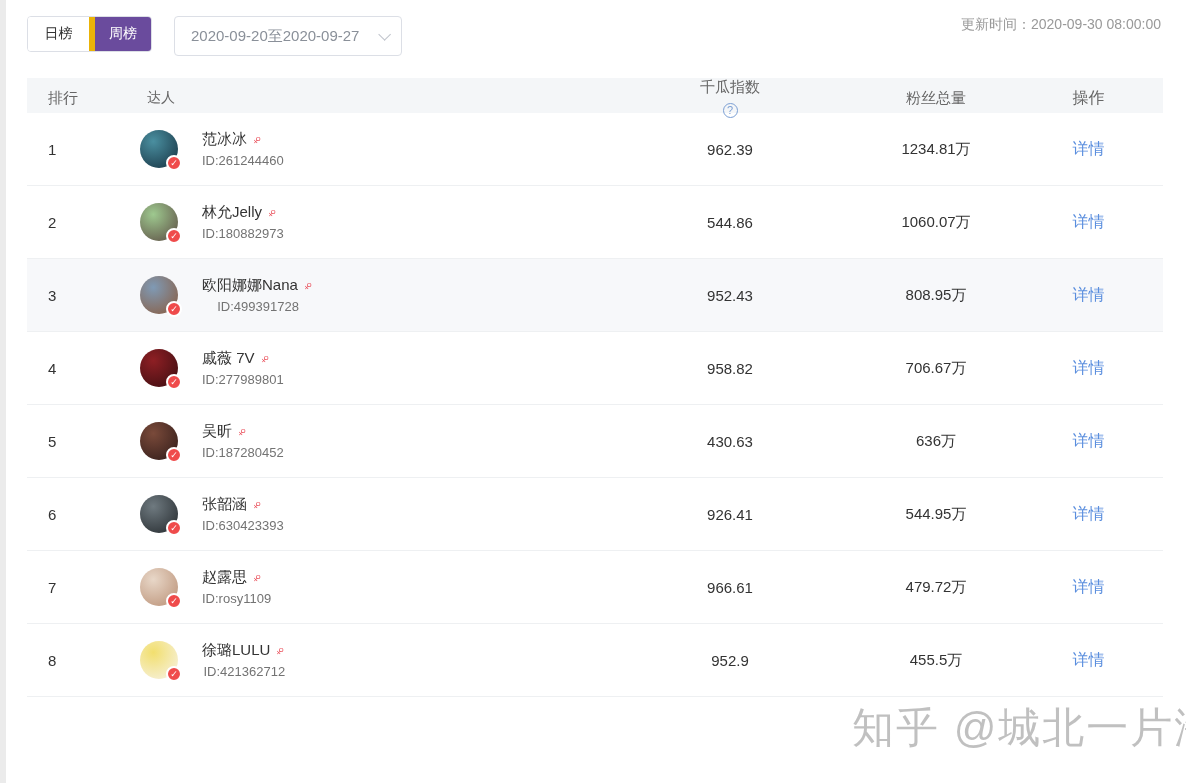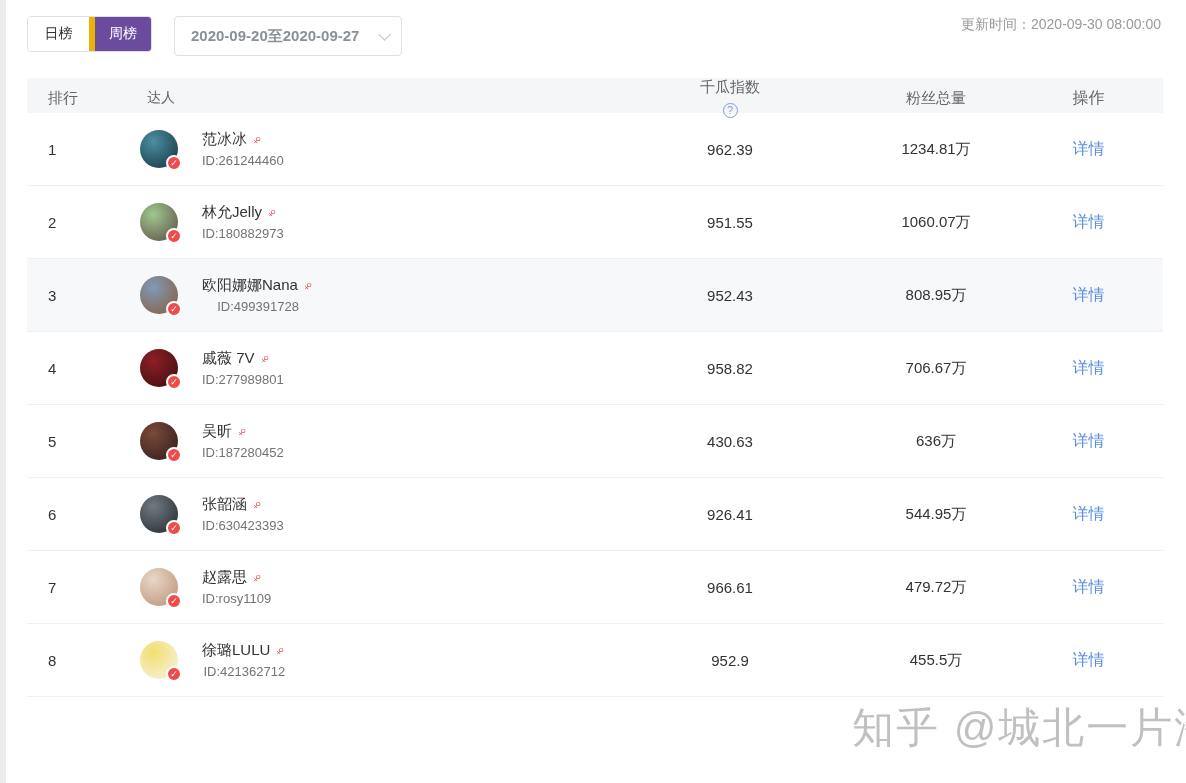--- a/index.html
+++ b/index.html
@@ -20,21 +20,21 @@
   .toggle-group .tab {
     min-width:61px; padding:0 14px; display:flex; align-items:center; justify-content:center;
     font-size:14px; color:#333; background:#fff; cursor:pointer; border:none;
     border-left:6px solid #eab308; white-space:nowrap;
   }
   .toggle-group .tab:first-child { border-left:none; }
   .toggle-group .tab.active { background:#6a4b9d; color:#fff; }
   .date-select {
     margin-left:22px; width:228px; height:40px; border:1px solid #dcdfe6; border-radius:4px;
     display:flex; align-items:center; justify-content:space-between;
-    padding:0 14px 0 16px; cursor:pointer; background:#fff;font-weight:bold;
+    padding:0 14px 0 16px; cursor:pointer; background:#fff;
   }
   .date-select .val { font-size:15px; color:#8a9099; }
   .chevron {
     width:9px; height:9px; border-right:1.5px solid #c0c4cc; border-bottom:1.5px solid #c0c4cc;
     transform:rotate(45deg) translateY(-3px);
   }
   .update-time { margin-left:auto; font-size:14px; color:#999; }
 
   
   .filterbar { display:flex; align-items:center; margin-top:36px; height:34px; }
@@ -151,21 +151,21 @@
         <div class="verified">✓</div>
       </div>
       <div class="talent-info">
         <div class="talent-name">
           <span>林允Jelly</span>
           <span class="gender-icon">♀</span>
         </div>
         <div class="talent-id">ID:180882973</div>
       </div>
     </div>
-    <div class="c-index">951.55</div>
+    <div class="c-index">544.86</div>
     <div class="c-fans">1060.07万</div>
     <div class="c-action">
       <a class="detail-link">详情</a>
     </div>
   </div>
         <div class="t-row highlighted">
     <div class="c-rank">3</div>
     <div class="c-talent">
       <div class="avatar-wrap">
         <div class="avatar" style="background: radial-gradient(circle at 35% 30%, rgb(127, 154, 181), rgb(138, 90, 60));"></div>

